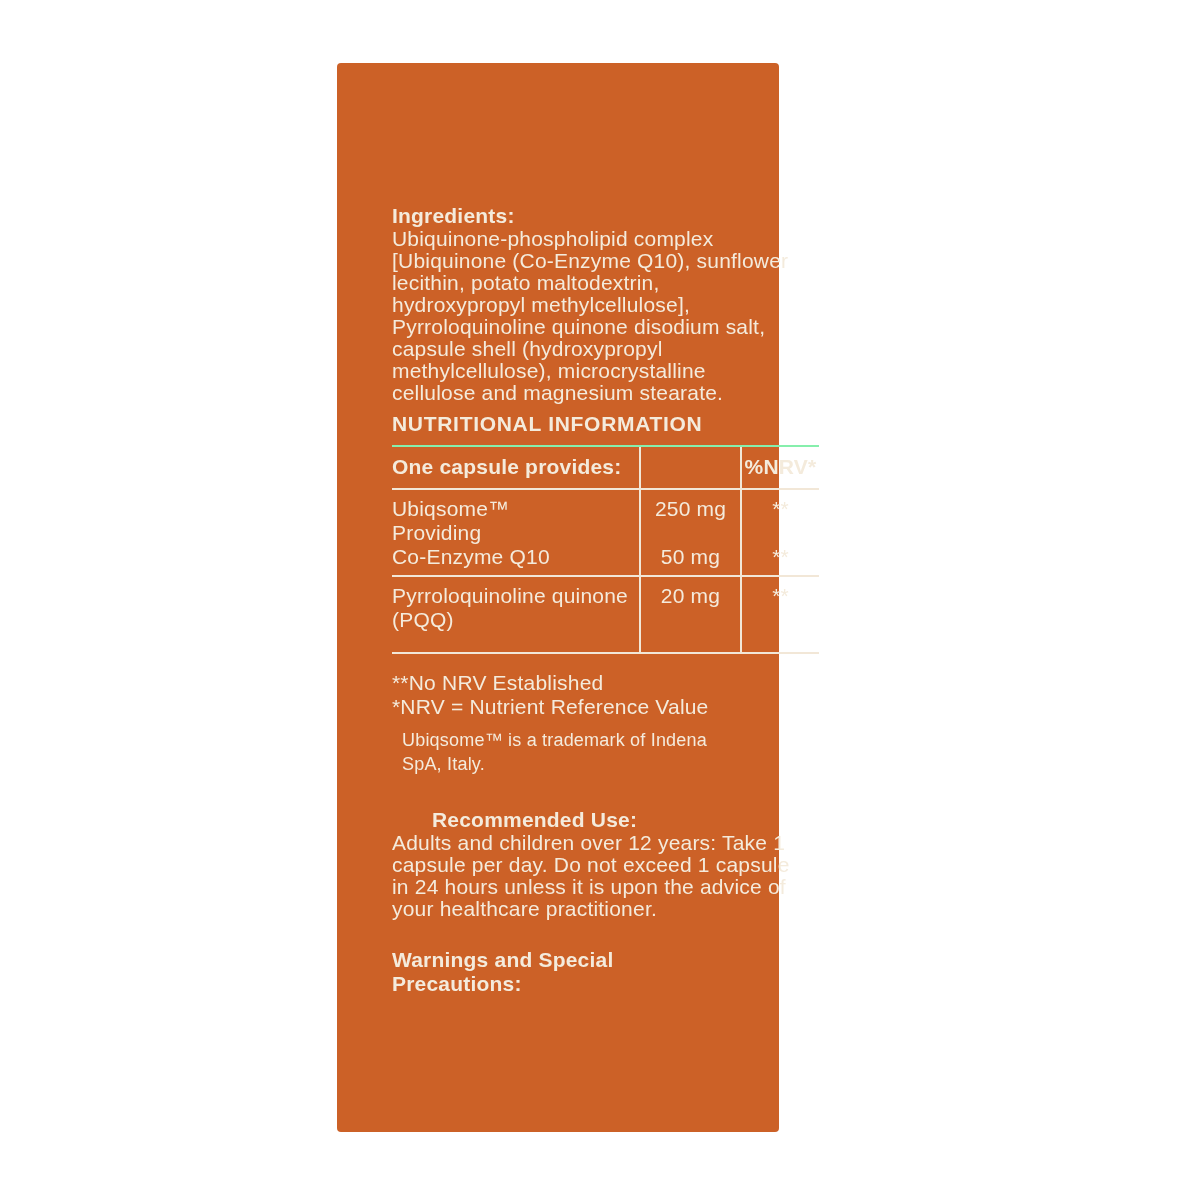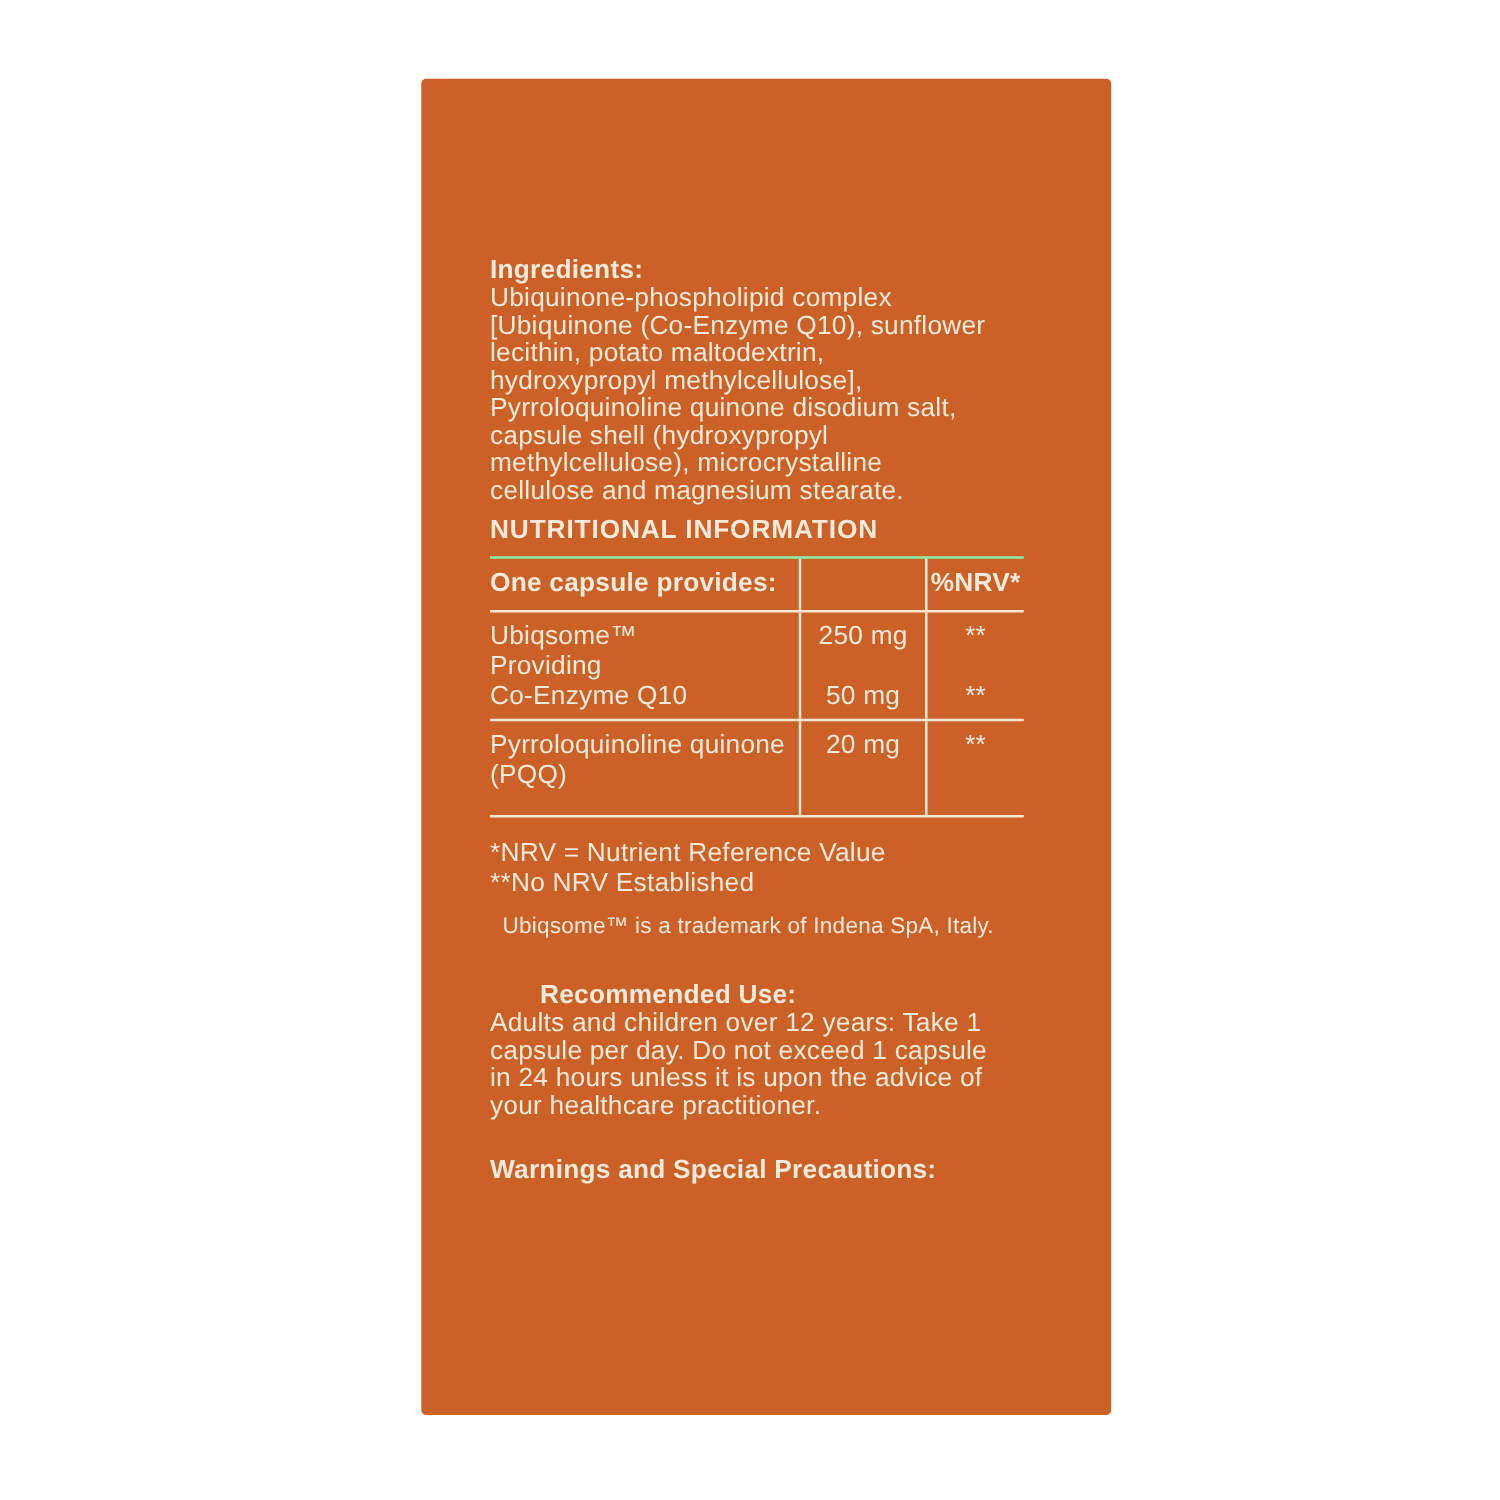--- a/index.html
+++ b/index.html
@@ -14,21 +14,21 @@
     position: relative;
     width: 1200px;
     height: 1200px;
     background: #ffffff;
     overflow: hidden;
   }
   .label-panel {
     position: absolute;
     left: 337px;
     top: 63px;
-    width: 552px;
+    width: 442px;
     height: 1069px;
     background: #CC6127;
     border-radius: 4px;
     color: #F4EBDC;
     box-sizing: border-box;
     padding: 141px 41px 0 55px;
     font-size: 21px;
     line-height: 24px;
     letter-spacing: 0.2px;
   }
@@ -141,22 +141,22 @@
           <div class="tline"></div>
         </div>
         <div class="tc tc3">
           <div class="tline">**</div>
           <div class="tline"></div>
         </div>
       </div>
     </div>
 
     <div class="footnotes">
+      <div class="footnote">**No NRV Established</div>
       <div class="footnote">*NRV = Nutrient Reference Value</div>
-      <div class="footnote">**No NRV Established</div>
     </div>
 
     <div class="trademark-note">Ubiqsome™ is a trademark of Indena SpA, Italy.</div>
 
     <div class="section-heading rec-use-heading">Recommended Use:</div>
     <div class="body-text">Adults and children over 12 years: Take 1
 capsule per day. Do not exceed 1 capsule
 in 24 hours unless it is upon the advice of
 your healthcare practitioner.</div>
 

